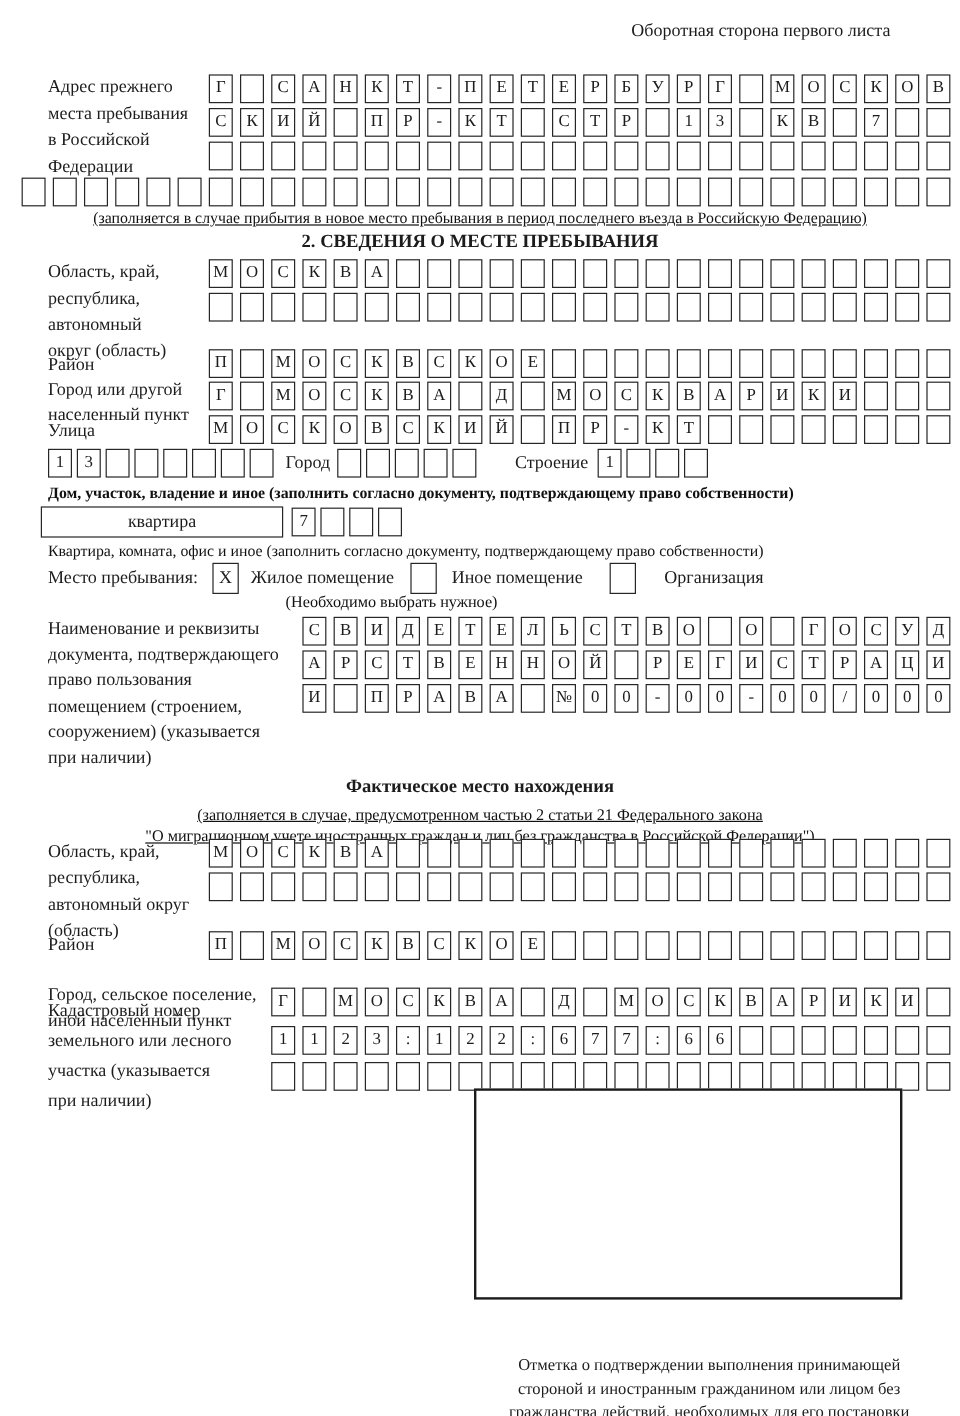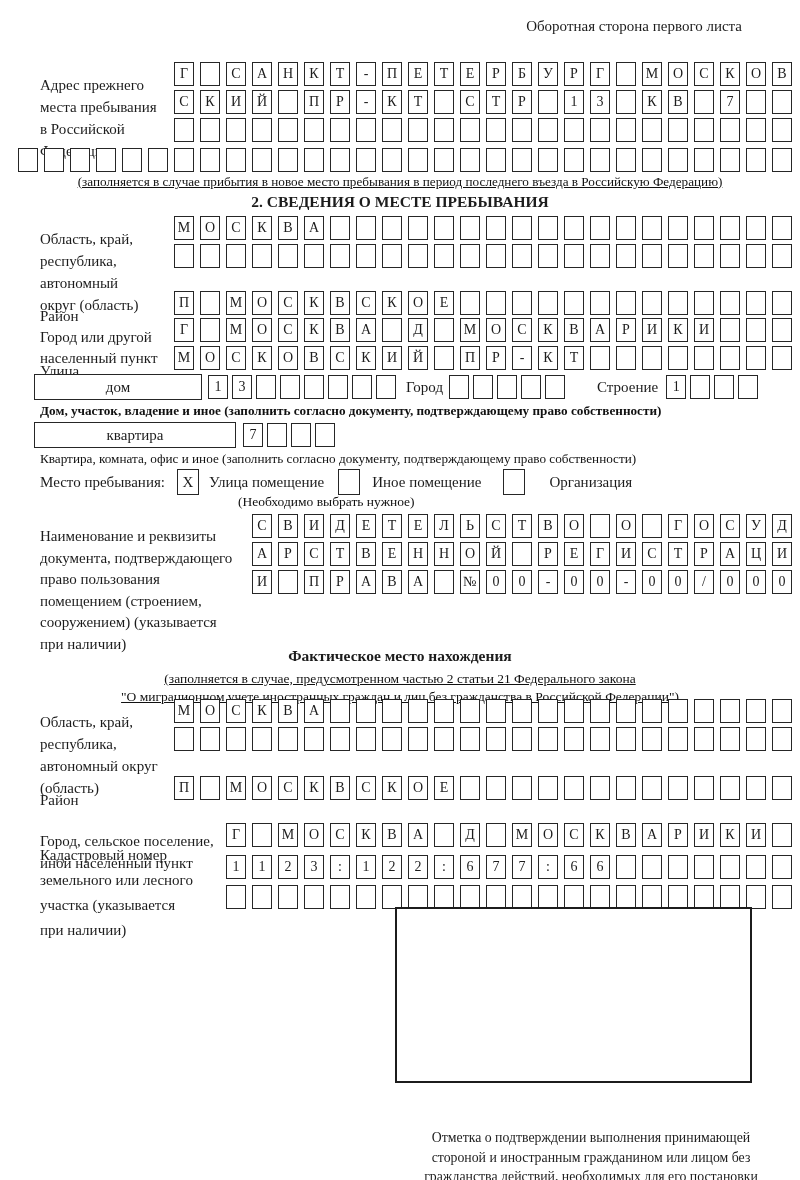--- a/index.html
+++ b/index.html
@@ -5,21 +5,21 @@
   html,body{margin:0;padding:0;background:#fff;}
   .page{
     position:relative;
     width:800px;height:1180px;
     background:#ffffff;
     font-family:"Liberation Serif","DejaVu Serif",serif;
     color:#1c1c1c;
     overflow:hidden;
   }
   .abs{position:absolute;}
-  .label{font-size:15px;line-height:22px;margin-top:12px;}
+  .label{font-size:15px;line-height:22px;}
   .label .line{white-space:nowrap;}
   .caption{font-size:13.2px;color:#111;}
   .title{font-weight:bold;font-size:15.5px;text-align:center;width:100%;}
   .center{text-align:center;width:100%;text-decoration:underline;}
   .cells{display:flex;gap:6px;}
   .cells-tight{display:flex;gap:4px;}
   .cell{
     width:20px;height:24px;box-sizing:border-box;
     border:1.6px solid #262626;
     display:flex;align-items:center;justify-content:center;
@@ -309,21 +309,20 @@
       <span class="cell"></span>
       <span class="cell"></span>
       <span class="cell"></span>
       <span class="cell"></span>
       <span class="cell"></span>
       <span class="cell"></span>
       <span class="cell"></span>
     </div>
 
   <div class="abs flexrow" style="left:34px;top:374px;">
-    <div class="widebox" style="width:168px;">дом</div>
     <div class="cells-tight" style="margin-left:6px;">
         <span class="cell">1</span>
         <span class="cell">3</span>
         <span class="cell"></span>
         <span class="cell"></span>
         <span class="cell"></span>
         <span class="cell"></span>
         <span class="cell"></span>
         <span class="cell"></span>
       </div>
@@ -352,21 +351,21 @@
         <span class="cell"></span>
         <span class="cell"></span>
         <span class="cell"></span>
       </div>
   </div>
   <div class="abs caption" style="left:40px;top:451px;">Квартира, комната, офис и иное (заполнить согласно документу, подтверждающему право собственности)</div>
 
   <div class="abs flexrow" style="left:40px;top:469px;">
     <div class="inline-label">Место пребывания:</div>
     <div class="checkbox" style="margin-left:12px;">X</div>
-    <div class="inline-label" style="margin-left:10px;">Улица помещение</div>
+    <div class="inline-label" style="margin-left:10px;">Жилое помещение</div>
     <div class="checkbox" style="margin-left:14px;"></div>
     <div class="inline-label" style="margin-left:12px;">Иное помещение</div>
     <div class="checkbox" style="margin-left:22px;"></div>
     <div class="inline-label" style="margin-left:24px;">Организация</div>
   </div>
   <div class="abs caption" style="left:238px;top:494px;font-size:13.5px;">(Необходимо выбрать нужное)</div>
 
   <div class="abs label" style="left:40px;top:514px;line-height:21.5px;">
       <div class="line">Наименование и реквизиты</div>
       <div class="line">документа, подтверждающего</div>

